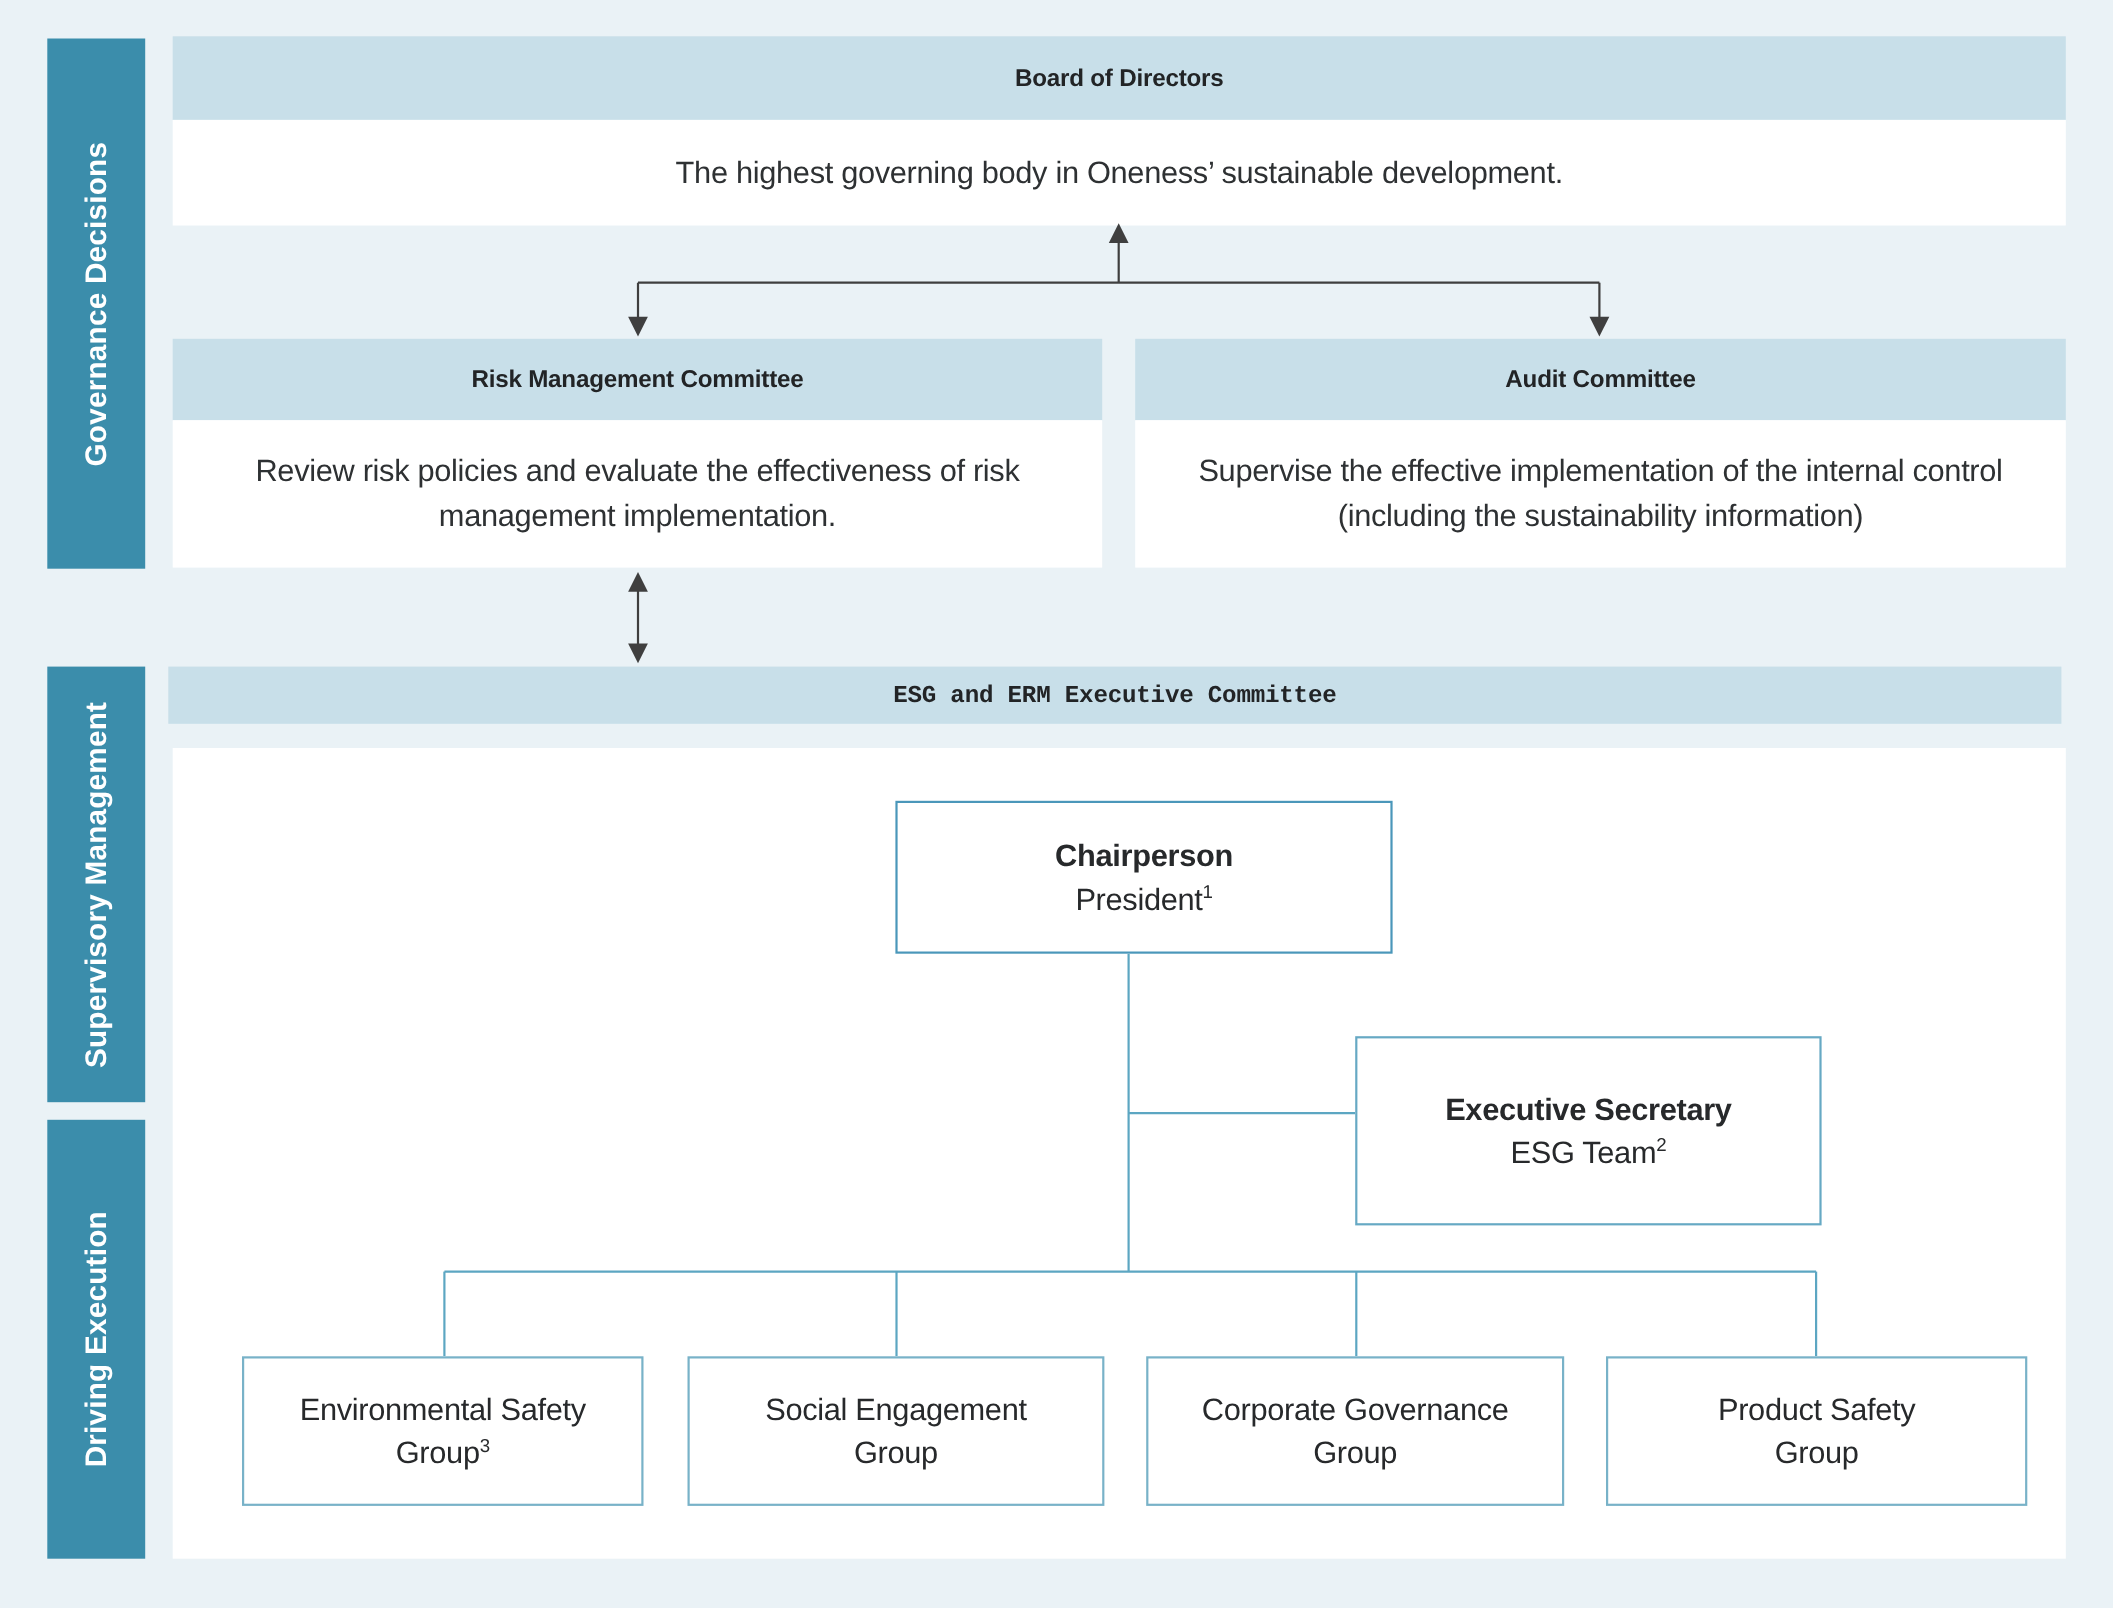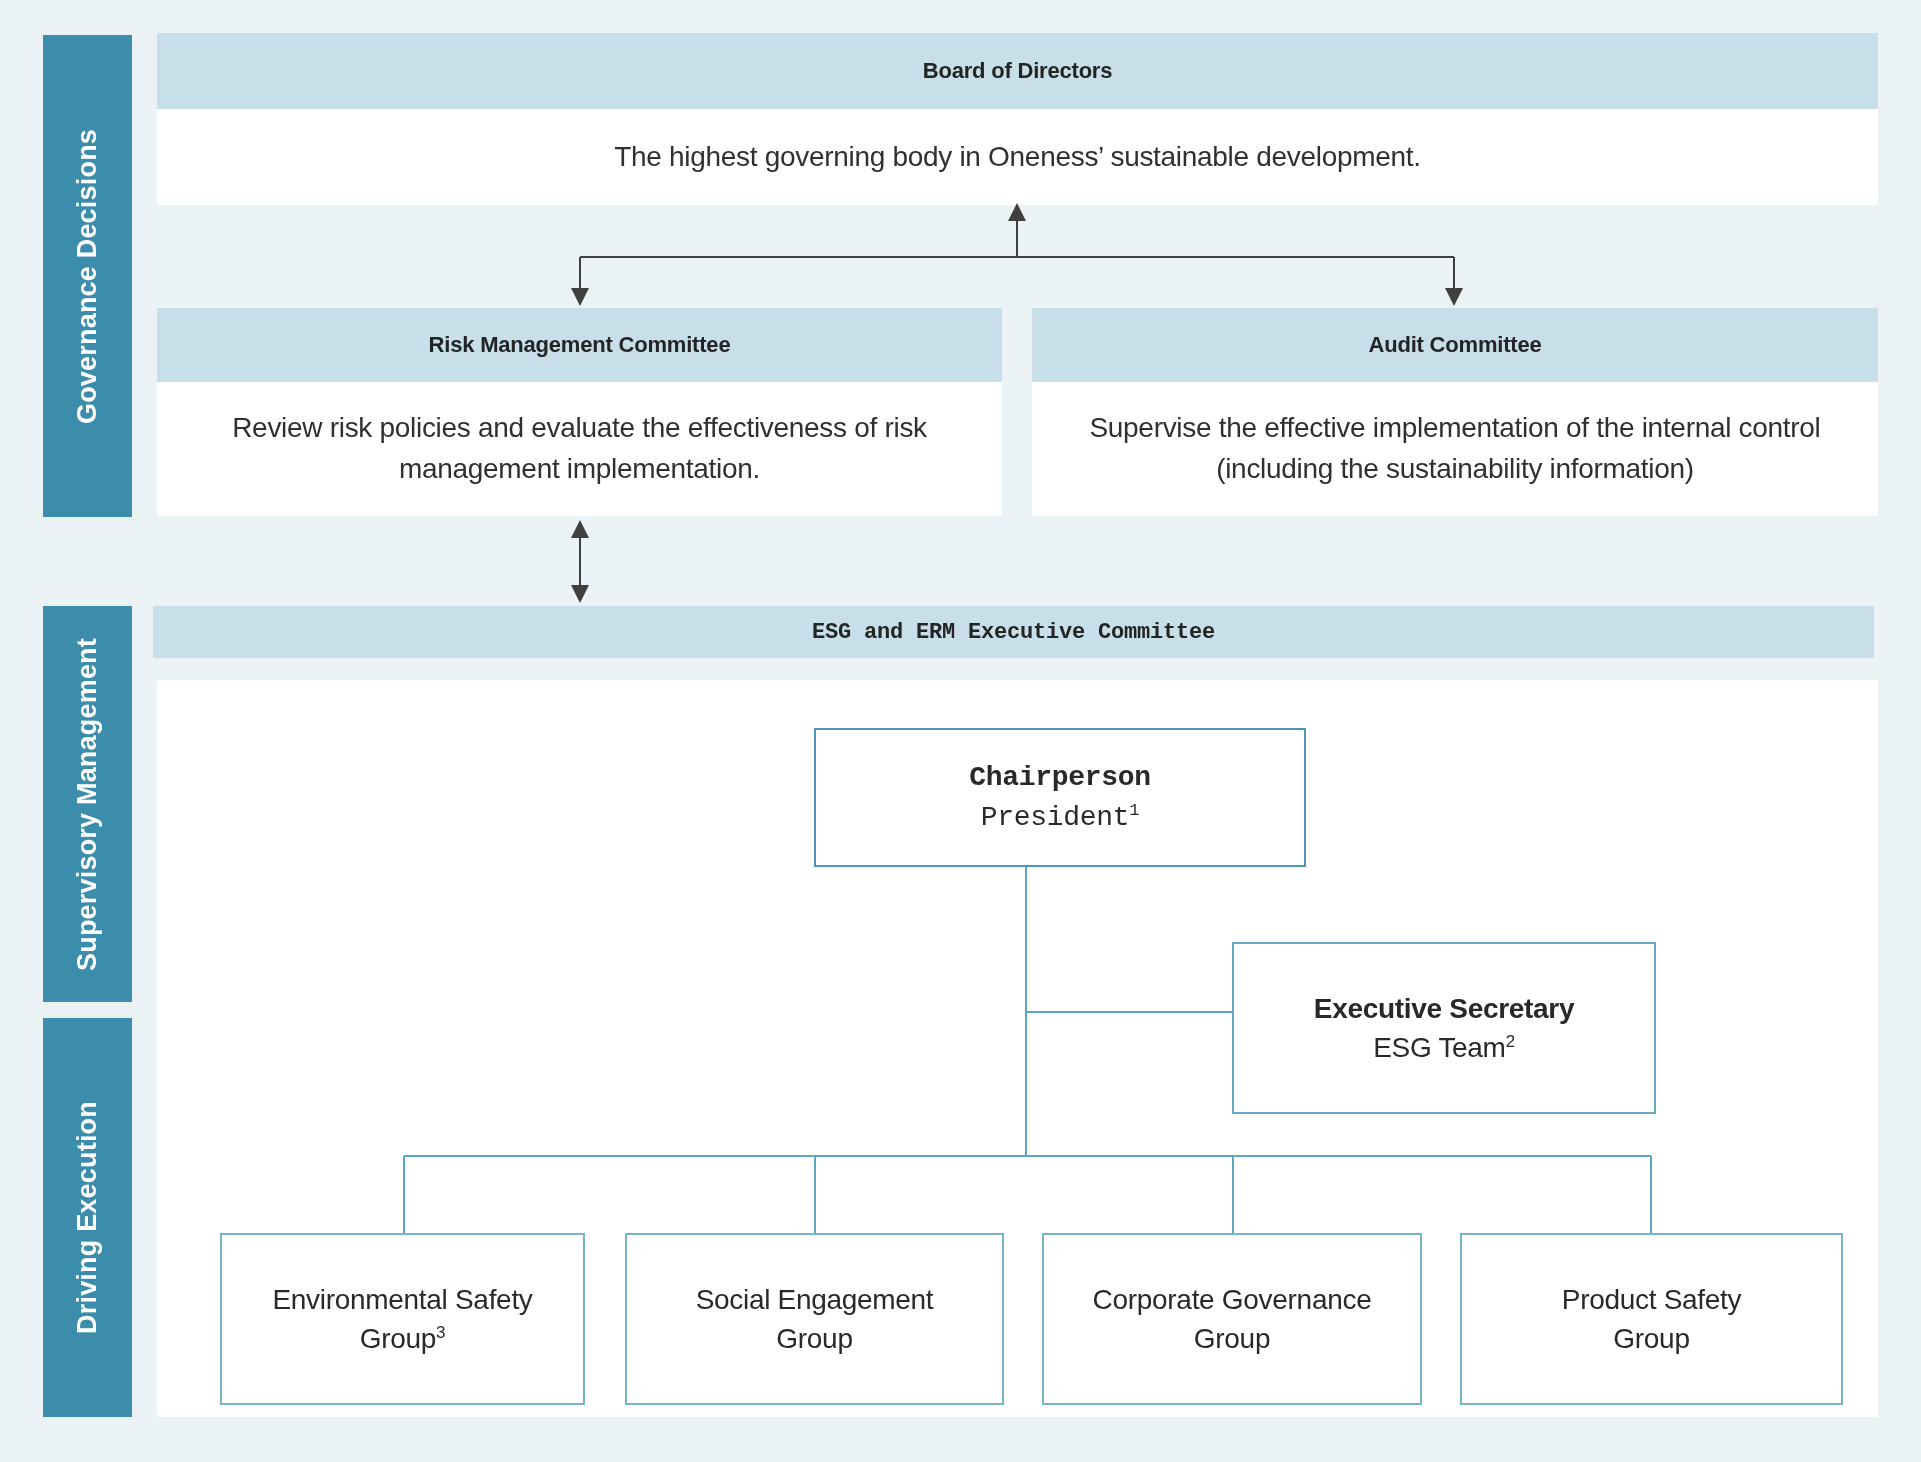--- a/index.html
+++ b/index.html
@@ -80,23 +80,23 @@
     text-align: center;
     font-size: 28px;
     color: #27292b;
     letter-spacing: -0.3px;
     line-height: 1.4;
     box-sizing: border-box;
   }
   .node .role { font-weight: bold; }
   sup { font-size: 17px; line-height: 0; }
 
-  .chair-box { left: 814px;  top: 728px;  width: 492px; height: 139px; border: 2px solid #4a97ba; font-family: Liberation Mono, monospace; }
+  .chair-box { left: 814px;  top: 728px;  width: 452px; height: 139px; border: 2px solid #4a97ba; }
   .exec-box  { left: 1232px; top: 942px;  width: 424px; height: 172px; border: 2px solid #66a9c4; }
-  .grp       { border: 2px solid #78b2c8; top: 1233px; height: 172px; }
+  .grp       { border: 2px solid #78b2c8; top: 1233px; height: 136px; }
   .grp-1 { left: 220px;  width: 365px; }
   .grp-2 { left: 625px;  width: 379px; }
   .grp-3 { left: 1042px; width: 380px; }
   .grp-4 { left: 1460px; width: 383px; }
 
   
   .wires { position: absolute; left: 0; top: 0; width: 1921px; height: 1462px; pointer-events: none; }
 </style>
 </head>
 <body>

